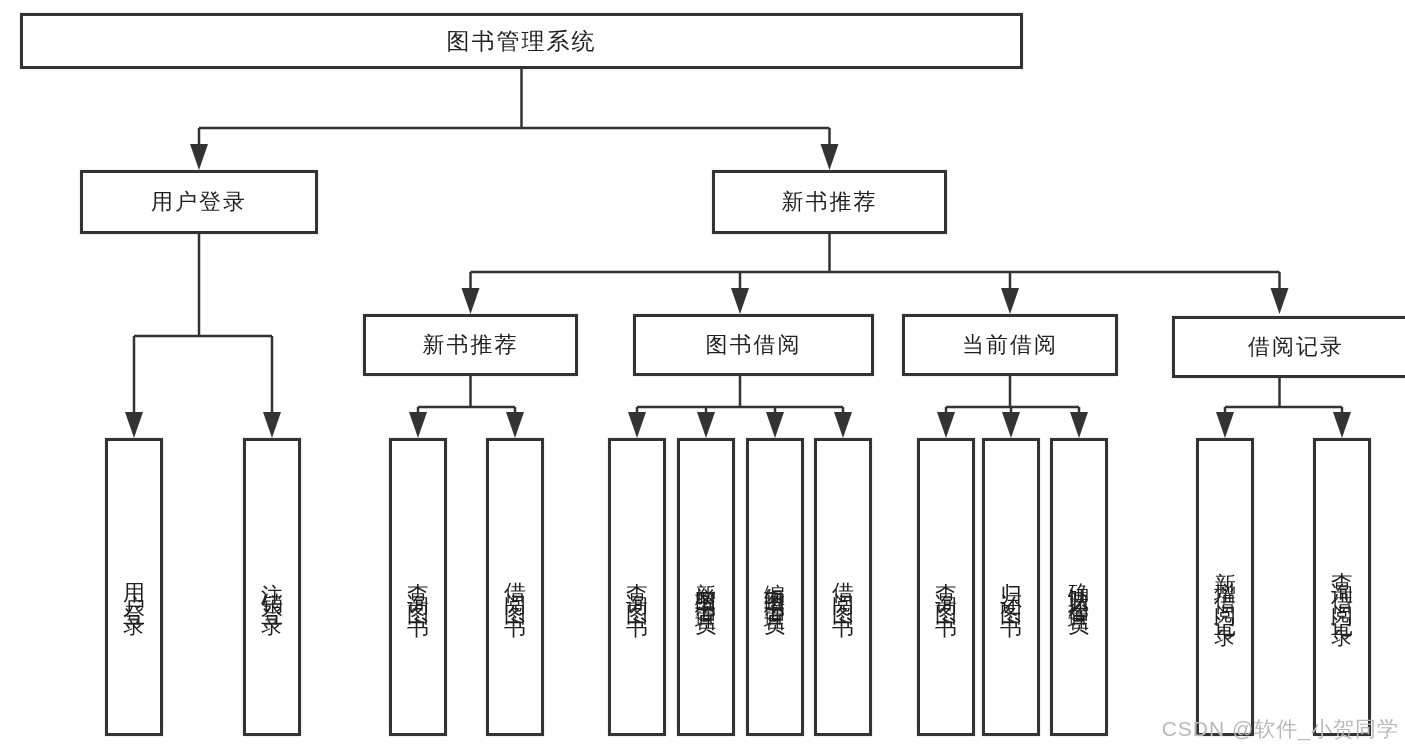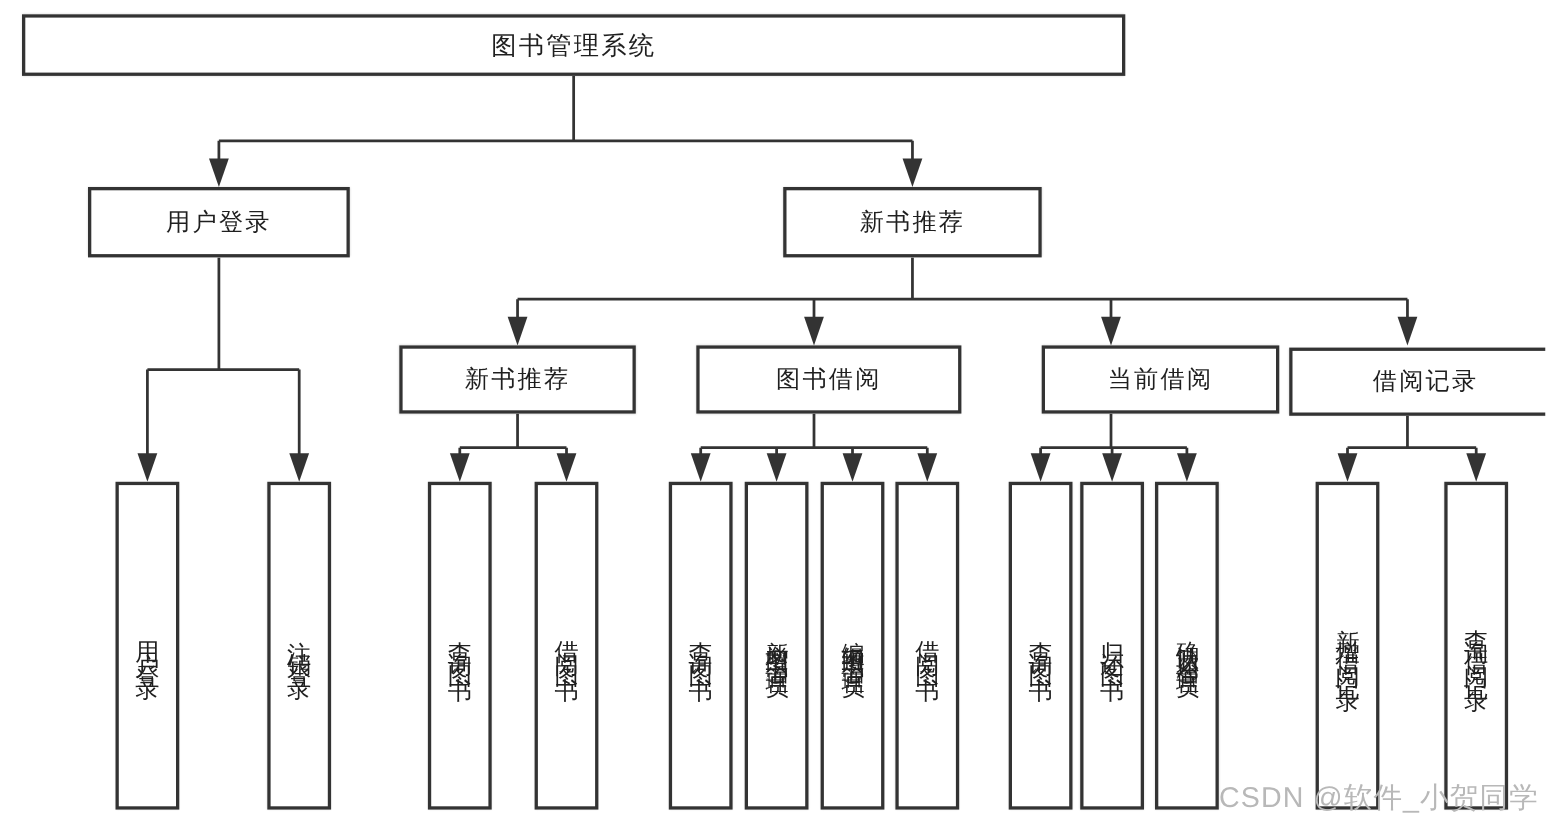--- a/index.html
+++ b/index.html
@@ -24,21 +24,21 @@
     display:flex;align-items:center;justify-content:center;
     box-shadow:0 0 2px rgba(0,0,0,0.18);
   }
   .vnode .vtext{
     writing-mode:vertical-rl;
     font-size:22px;letter-spacing:0.5em;color:var(--text);line-height:1;
   }
   .vnode .vtext.long{font-size:21px;letter-spacing:0.22em;}
   .watermark{
     position:absolute;right:6px;bottom:4px;z-index:3;
-    font-size:26px;color:var(--wm);letter-spacing:1px;
+    font-size:21px;color:var(--wm);letter-spacing:1px;
   }
 </style>
 </head>
 <body>
 
 <div class="canvas">
 
   <svg class="connectors" viewBox="0 0 1405 747" xmlns="http://www.w3.org/2000/svg">
 
     <path d="M521.5 69 V128 M199 128 H829.5 M199 128 V148 M829.5 128 V148"></path>
@@ -75,21 +75,21 @@
     <polygon points="1333,412 1351,412 1342,438"></polygon>
   </svg>
 
   <div class="node root" style="left:20px;top:13px;width:1003px;height:56px;">图书管理系统</div>
 
   <div class="node" style="left:80px;top:170px;width:238px;height:64px;">用户登录</div>
   <div class="node" style="left:712px;top:170px;width:235px;height:64px;">新书推荐</div>
 
   <div class="node" style="left:363px;top:314px;width:215px;height:62px;">新书推荐</div>
   <div class="node" style="left:633px;top:314px;width:241px;height:62px;">图书借阅</div>
-  <div class="node" style="left:902px;top:314px;width:216px;height:62px;margin-left:45px;">当前借阅</div>
+  <div class="node" style="left:902px;top:314px;width:216px;height:62px;">当前借阅</div>
   <div class="node" style="left:1172px;top:316px;width:248px;height:62px;">借阅记录</div>
 
   <div class="vnode" style="left:105px;top:438px;width:58px;height:298px;">
     <span class="vtext">用户登录</span>
   </div>
   <div class="vnode" style="left:243px;top:438px;width:58px;height:298px;">
     <span class="vtext">注销登录</span>
   </div>
 
   <div class="vnode" style="left:389px;top:438px;width:58px;height:298px;">

